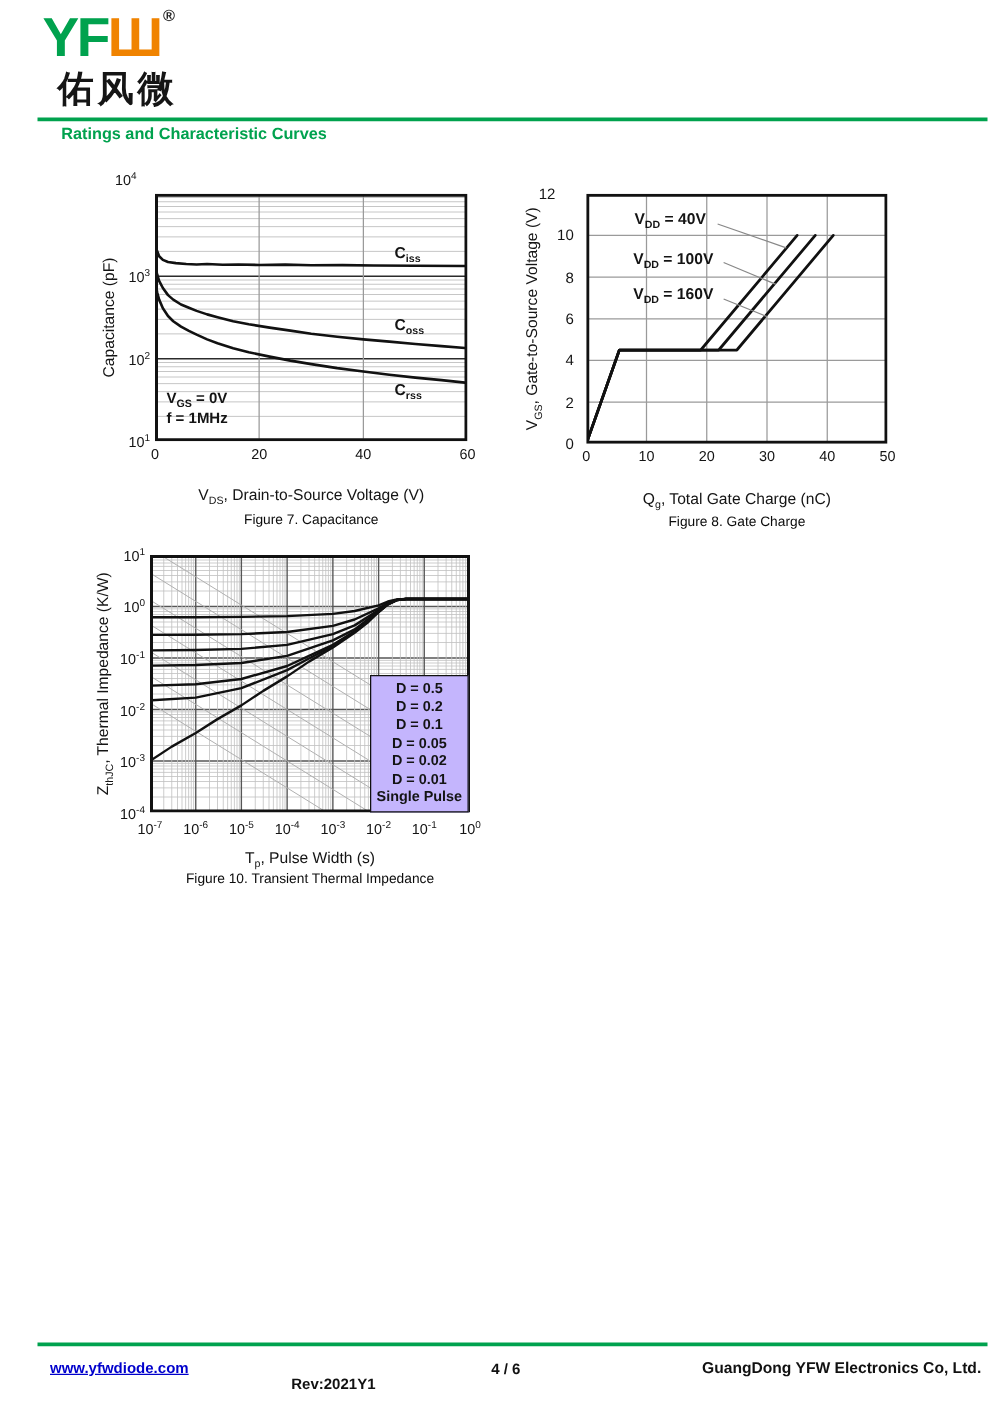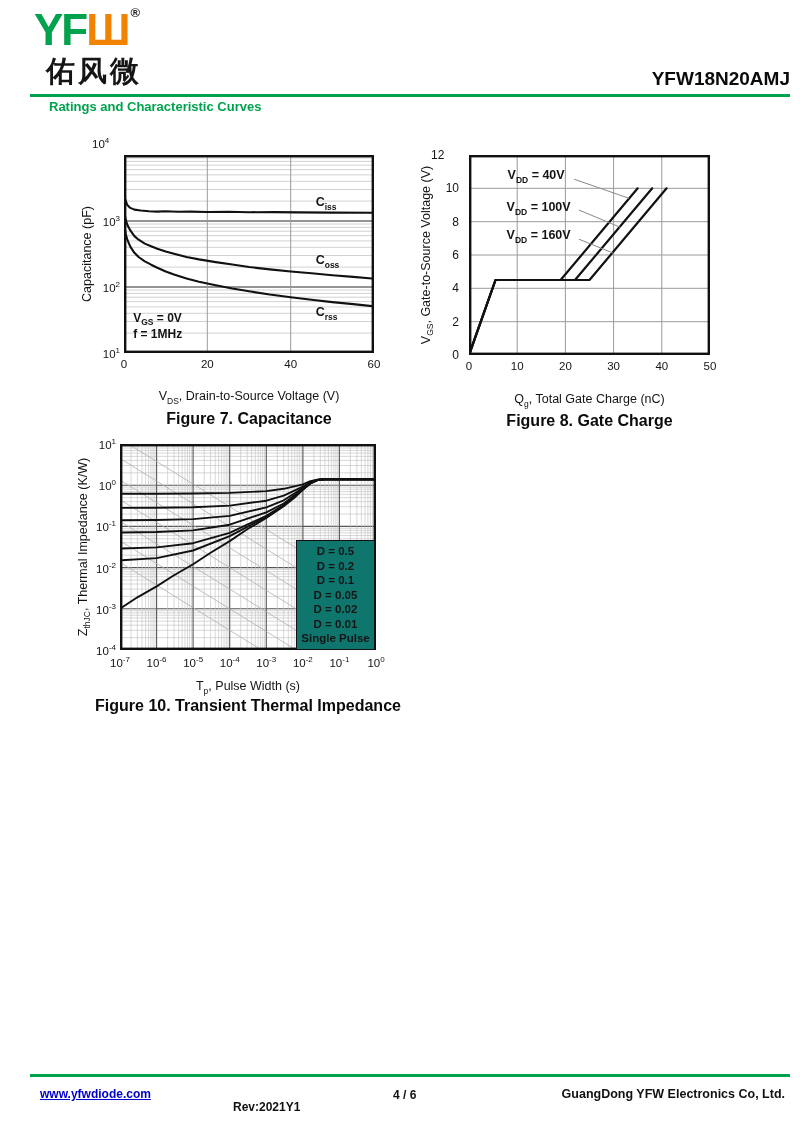--- a/index.html
+++ b/index.html
@@ -13,39 +13,38 @@
   .logo-cn{position:absolute;left:46px;top:52px;font-size:29px;font-weight:bold;color:#151515;letter-spacing:3px;}
   .part-number{position:absolute;right:10px;top:68px;width:780px;text-align:right;
                font-size:19px;font-weight:bold;color:#0b0b0b;letter-spacing:0px;}
   .rule{position:absolute;left:30px;width:760px;height:3px;}
   .section-title{position:absolute;left:37px;top:99px;font-size:13px;font-weight:bold;}
   
   .tick{position:absolute;font-size:11.5px;color:#141414;white-space:nowrap;}
   .tick sup{font-size:8px;}
   .axis-label{position:absolute;font-size:12.5px;color:#141414;white-space:nowrap;}
   .axis-label sub,.inplot sub{font-size:8.5px;}
-  .fig-title{position:absolute;font-size:16px;font-weight:bold;color:#0b0b0b;white-space:nowrap;}
+  .fig-title{position:absolute;font-size:11px;font-weight:normal;color:#0b0b0b;white-space:nowrap;}
   .inplot{position:absolute;font-size:12px;font-weight:600;color:#141414;white-space:nowrap;}
-  .legend-box{position:absolute;background:#0f766e;border:1.5px solid #111;box-sizing:border-box;
+  .legend-box{position:absolute;background:#c4b5fd;border:1.5px solid #111;box-sizing:border-box;
               display:flex;flex-direction:column;justify-content:center;align-items:center;}
   .legend-box div{font-size:11.5px;font-weight:600;line-height:14.6px;color:#141414;white-space:nowrap;}
   
   .footer-item{position:absolute;font-size:12px;font-weight:bold;color:#111;white-space:nowrap;}
   .footer-link{color:#0000CC;text-decoration:underline;cursor:pointer;}
 </style>
 </head>
 <body>
 
 <div id="page">
 
   <div class="logo-row">
     <span class="logo-green" style="color: rgb(0, 162, 78);">YF</span><span class="logo-orange" style="color: rgb(240, 131, 0);">Ш</span><span class="logo-reg">®</span>
   </div>
   <div class="logo-cn">佑风微</div>
-  <div class="part-number">YFW18N20AMJ</div>
   <div class="rule" id="header-rule" style="top: 94px; background: rgb(0, 162, 78);"></div>
   <div class="section-title" id="section-title" style="color: rgb(0, 162, 78); margin-left: 12px;">Ratings and Characteristic Curves</div>
 
   <div class="rule" id="footer-rule" style="top: 1074px; background: rgb(0, 162, 78);"></div>
   <a class="footer-item footer-link" style="left: 40px; top: 1087px; color: rgb(0, 0, 204);">www.yfwdiode.com</a>
   <div class="footer-item" style="left:233px;top:1088px;margin-top:12px;">Rev:2021Y1</div>
   <div class="footer-item" style="left:393px;top:1088px;">4 / 6</div>
   <div class="footer-item" style="right:15px;top:1087px;font-size:12.5px;">GuangDong YFW Electronics Co, Ltd.</div>
 <svg width="250" height="198" style="position:absolute;left:124px;top:155px;">
       <defs>

